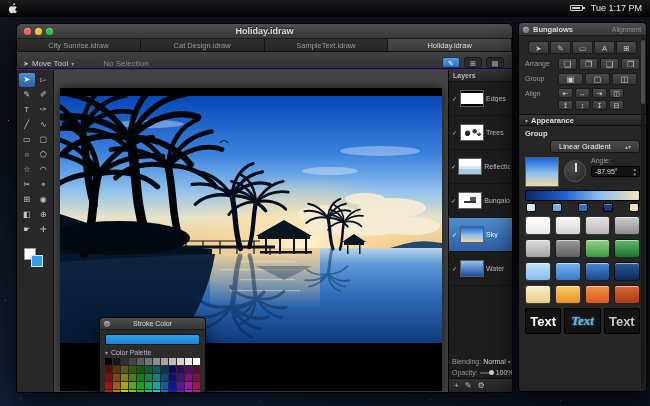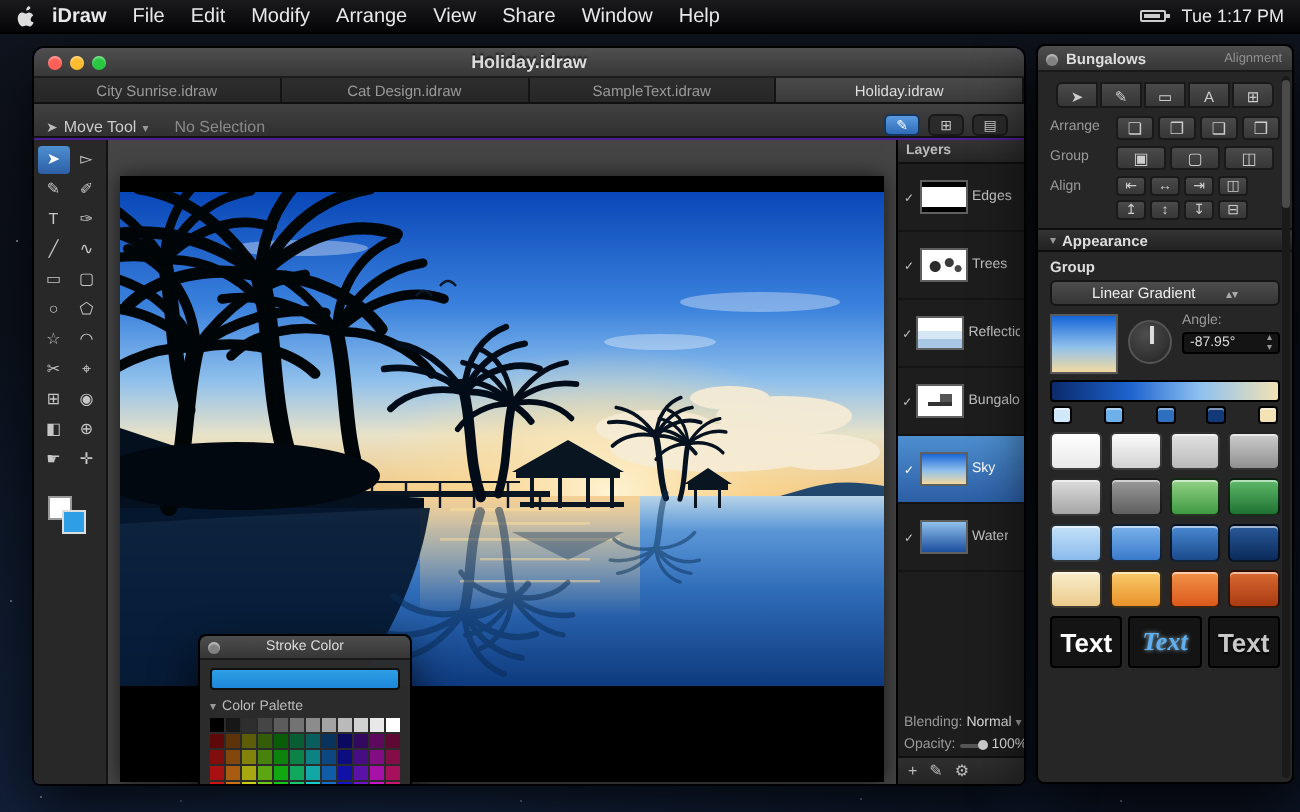--- a/index.html
+++ b/index.html
@@ -45,21 +45,21 @@
   #tabbar { height:13px; display:flex; background:#202020; border-bottom:1px solid #101010; }
   .tab { flex:1; font-size:7.5px; color:#999; text-align:center; line-height:13px;
     border-right:1px solid #141414; background:linear-gradient(#2e2e2e,#262626);
     overflow:hidden; white-space:nowrap; }
   .tab.active { background:linear-gradient(#4a4a4a,#3a3a3a); color:#ddd; }
   .toolbar { height:17px; display:flex; align-items:flex-end; background:linear-gradient(#414141,#313131);
     border-bottom:1px solid #121212; padding:0 6px; gap:5px; font-size:8px; color:#ccc; }
   .tool-select { display:flex; align-items:center; gap:3px; }
   .tool-select .cursor-glyph { font-size:7px; color:#bbb; }
   .caret { font-size:6px; color:#999; }
-  .no-selection { color:#8a8a8a; margin-left:8px; }
+  .no-selection { color:#8a8a8a; margin-left:24px; }
   #tb-right { margin-left:auto; display:flex; gap:4px; margin-right:2px; }
   .tb-icon { width:18px; height:11px; border-radius:3px; font-size:7px; line-height:11px;
     text-align:center; color:#ccc; background:#2a2a2a; border:1px solid #181818; }
   .tb-icon.active { background:linear-gradient(#5a9be0,#2f6cb8); color:#fff; border-color:#16365c; }
 
   .content { position:absolute; top:46px; left:0; right:0; bottom:0; display:flex;
     border-radius:0 0 3px 3px; overflow:hidden; }
 
   
   .tools-strip { width:37px; background:#282828; border-right:1px solid #121212;
@@ -152,21 +152,21 @@
   .header-bar { margin:4px -6px 3px; height:12px; background:linear-gradient(#343434,#222);
     border-top:1px solid #0d0d0d; border-bottom:1px solid #0d0d0d;
     display:flex; align-items:center; padding:0 6px; gap:3px; }
   .header-title { font-weight:bold; font-size:7.5px; color:#ddd; }
   .disclosure { font-size:6px; color:#999; }
   .header-right { margin-left:auto; display:flex; gap:3px; align-items:center; color:#9a9a9a; }
   .length-box { background:#121212; border:1px solid #3c3c3c; border-radius:2px; padding:0 3px;
     height:9px; line-height:8px; font-size:6px; color:#a9a9a9; }
   .fill-label { font-weight:bold; font-size:7.5px; color:#ddd; margin:2px 0; }
   .dropdown { height:13px; background:linear-gradient(#4c4c4c,#363636); border:1px solid #151515;
-    border-radius:3px; display:flex; align-items:center; padding:0 20px; font-size:7.5px; color:#eee; }
+    border-radius:3px; display:flex; align-items:center; padding:0 8px; font-size:7.5px; color:#eee;margin-left:25px; }
   .dropdown .arrows { margin-left:auto; font-size:6px; color:#aaa; }
   .gradient-row { display:flex; gap:5px; margin:4px 0 2px; align-items:flex-start; }
   .gradient-preview { width:34px; height:30px; border:1px solid #5a5a5a;
     background:linear-gradient(#1565d8,#8fc0ec 55%,#f2d9a0); }
   .angle-dial { width:22px; height:22px; border-radius:50%;
     background:radial-gradient(circle at 40% 32%, #4e4e4e, #222); border:1px solid #555;
     position:relative; margin-top:3px; flex:none; }
   .angle-dial::after { content:""; position:absolute; left:10px; top:2px; width:2px; height:9px; background:#ddd; }
   .angle-col { flex:1; }
   .angle-label { color:#9a9a9a; margin-bottom:2px; }
@@ -197,31 +197,20 @@
 
 <div class="stars"></div>
 <div class="glow"></div>
 
 <div class="menubar">
   <span style="display:inline-flex;">
     <svg width="10" height="11" viewBox="0 0 10 11">
         <path d="M7.3,1 C6.8,1.8 5.9,2.3 5.1,2.2 C5,1.3 5.7,0.4 6.5,0 Z M8.8,8.2 C8.4,9.2 7.7,10.2 6.9,10.2 C6.2,10.2 5.9,9.8 5.1,9.8 C4.3,9.8 4,10.2 3.3,10.2 C2.4,10.2 1.5,9 1.1,7.7 C0.5,5.9 1.1,4 2.4,3.4 C3.1,3.1 3.8,3.3 4.3,3.6 C4.7,3.8 5.1,3.8 5.5,3.6 C6.1,3.3 6.9,3.1 7.6,3.6 C8.1,3.9 8.4,4.3 8.6,4.7 C7.7,5.2 7.2,6.2 7.4,7.3 C7.5,7.9 8.2,8.1 8.8,8.2 Z" fill="#ddd"></path>
       </svg>
   </span>
-  <span id="menu-items">
-      <span class="menu-item app-name">iDraw</span>
-      <span class="menu-item">File</span>
-      <span class="menu-item">Edit</span>
-      <span class="menu-item">Modify</span>
-      <span class="menu-item">Arrange</span>
-      <span class="menu-item">View</span>
-      <span class="menu-item">Share</span>
-      <span class="menu-item">Window</span>
-      <span class="menu-item">Help</span>
-    </span>
   <span class="mb-right">
     <span class="battery"></span>
     <span class="clock">Tue 1:17 PM</span>
   </span>
 </div>
 
 <div class="window">
   <div class="titlebar">
     <span class="traffic">
       <span class="light close"></span>

